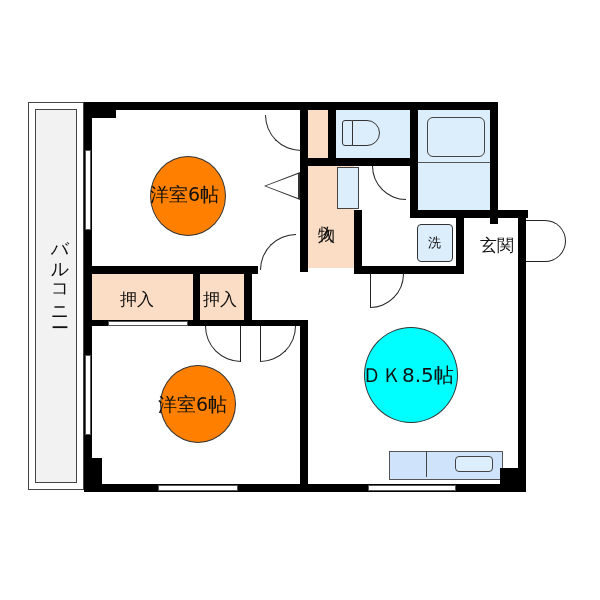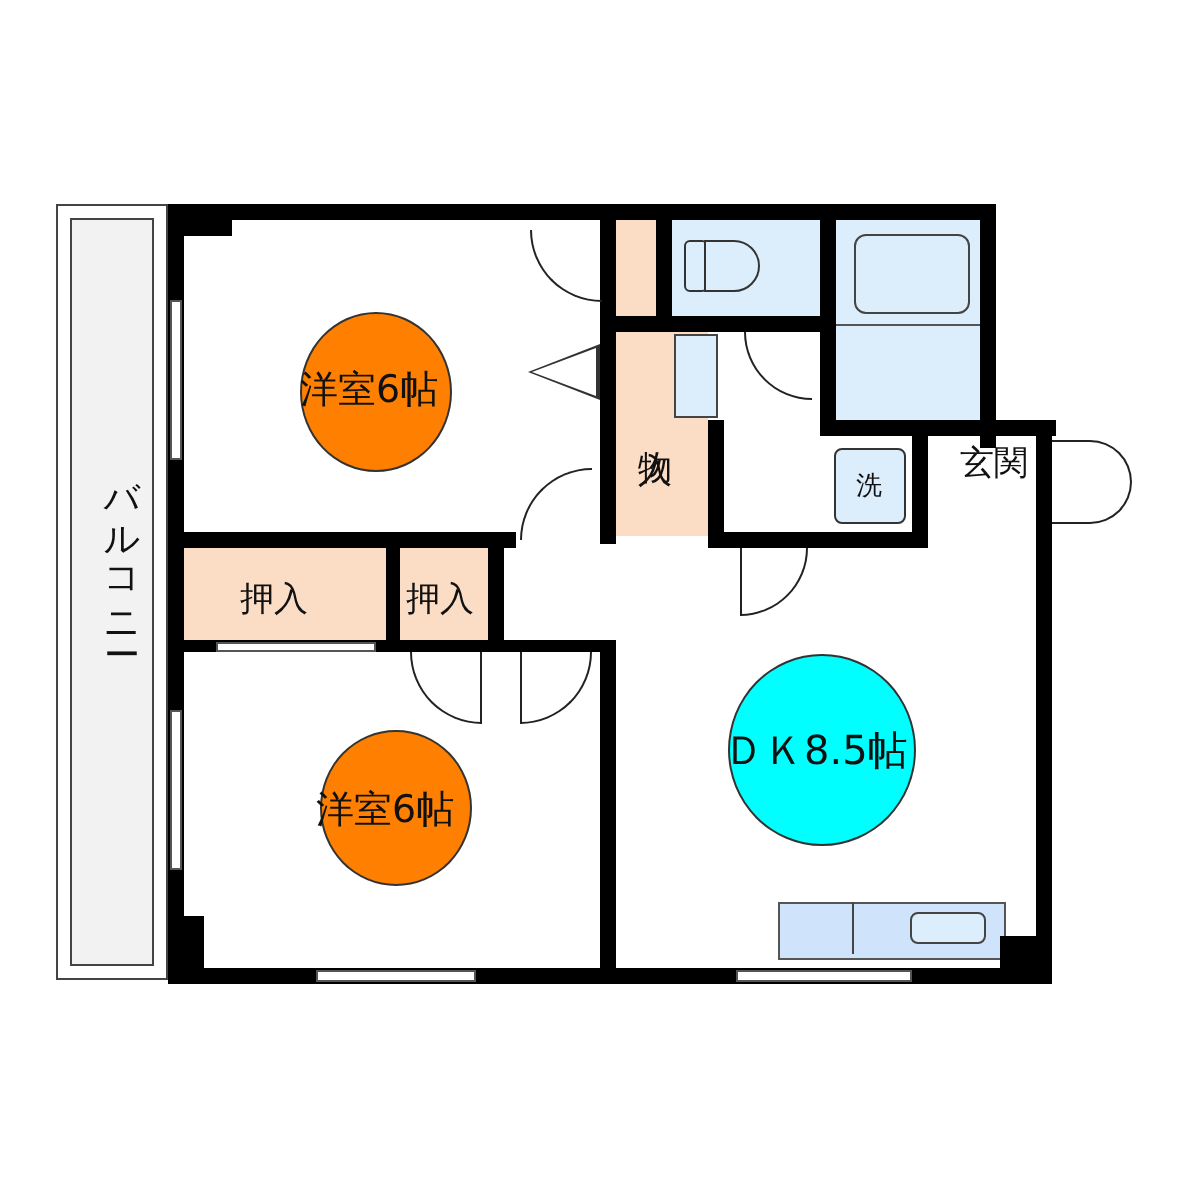--- a/index.html
+++ b/index.html
@@ -87,13 +87,13 @@
 
 <div class="circle" style="left:160px;top:365px;width:76px;height:78px;background:#ff8000;"></div>
 <div class="lbl" style="left:158px;top:392px;font-size:19px;">洋室6帖</div>
 
 <div class="circle" style="left:364px;top:327px;width:94px;height:96px;background:#00ffff;"></div>
 <div class="lbl" style="left:362px;top:362px;font-size:20px;">ＤＫ8.5帖</div>
 
 <div class="lbl" style="left:316px;top:212px;writing-mode:vertical-rl;font-size:17px;">物入</div>
 <div class="lbl" style="left:120px;top:288px;">押入</div>
 <div class="lbl" style="left:203px;top:288px;">押入</div>
-<div class="lbl" style="left:480px;top:220px;">玄関</div>
+<div class="lbl" style="left:480px;top:234px;">玄関</div>
 
 </body></html>

